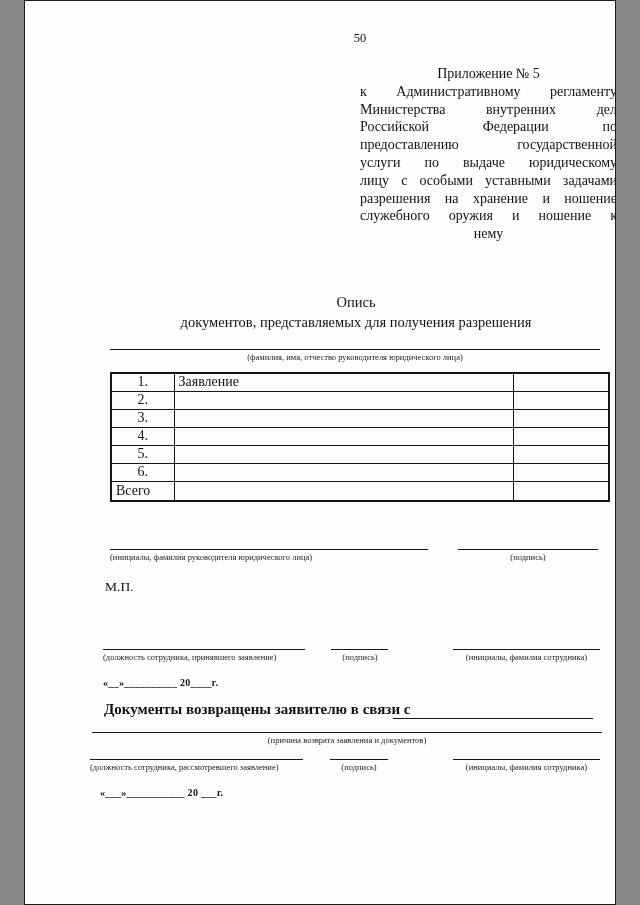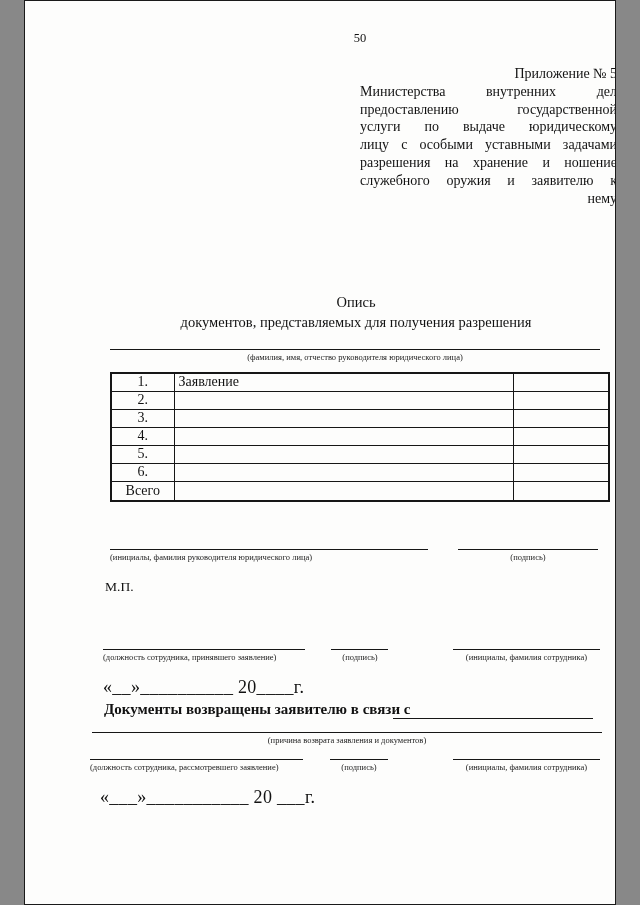--- a/index.html
+++ b/index.html
@@ -10,21 +10,21 @@
     background:#fdfdfc;
     border:1px solid #1a1a1a;
     box-sizing:border-box;
     font-family:"Liberation Serif","DejaVu Serif",serif;
     color:#121212;
     overflow:hidden;
   }
   .abs{position:absolute;}
   .pagenum{top:30px;left:300px;width:70px;text-align:center;font-size:12.5px;}
   .appendix{top:64px;left:335px;width:257px;font-size:14px;line-height:17.8px;}
-  .appendix div{text-align:right;}
+  .appendix div{text-align:center;}
   .appendix div.jl{text-align:justify;text-align-last:justify;}
   .doc-title{top:291px;left:22px;width:618px;text-align:center;font-size:14.5px;line-height:20px;}
   .hline{position:absolute;height:0;border-top:1.5px solid #161616;}
   .cap{position:absolute;font-size:8.5px;color:#222;white-space:nowrap;}
   .cap.center{text-align:center;}
   table.inv{
     position:absolute;left:85px;top:371px;
     border-collapse:collapse;table-layout:fixed;
     width:498px;
     font-size:14px;
@@ -35,40 +35,42 @@
     font-weight:normal;
     overflow:hidden;
   }
   table.inv{border:2px solid #161616;}
   table.inv th{text-align:center;vertical-align:middle;line-height:17px;}
   tr.hdr{height:37px;}
   tr.row{height:18px;}
   tr.total{height:20px;}
   td.cnum{text-align:center;}
   td.cname{text-align:left;padding-left:5px;}
-  td.ctotal{text-align:center;padding-left:2px;}
+  td.ctotal{text-align:left;padding-left:2px;}
   .stamp{font-size:13.5px;}
   .heading{font-size:15px;font-weight:bold;white-space:nowrap;}
-  .dateline{font-size:18px;white-space:nowrap;letter-spacing:.3px;}
+  .dateline{font-size:10px;white-space:nowrap;letter-spacing:.3px;font-weight:bold;}
 </style>
 </head>
 <body>
 
 <div class="page">
 
   <div class="abs pagenum">50</div>
 
   <div class="abs appendix">
     <div>Приложение № 5</div>
+    <div class="jl">к Административному регламенту</div>
     <div class="jl">Министерства внутренних дел</div>
+    <div class="jl">Российской Федерации по</div>
     <div class="jl">предоставлению государственной</div>
     <div class="jl">услуги по выдаче юридическому</div>
     <div class="jl">лицу с особыми уставными задачами</div>
     <div class="jl">разрешения на хранение и ношение</div>
-    <div class="jl">служебного оружия и заявителю к</div>
+    <div class="jl">служебного оружия и ношение к</div>
     <div>нему</div>
   </div>
 
   <div class="abs doc-title">
     <div>Опись</div>
     <div>документов, представляемых для получения разрешения</div>
   </div>
 
   <div class="hline" style="top:348px;left:85px;width:490px;"></div>
   <div class="cap center" style="top:351px;left:85px;width:490px;">(фамилия, имя, отчество руководителя юридического лица)</div>

